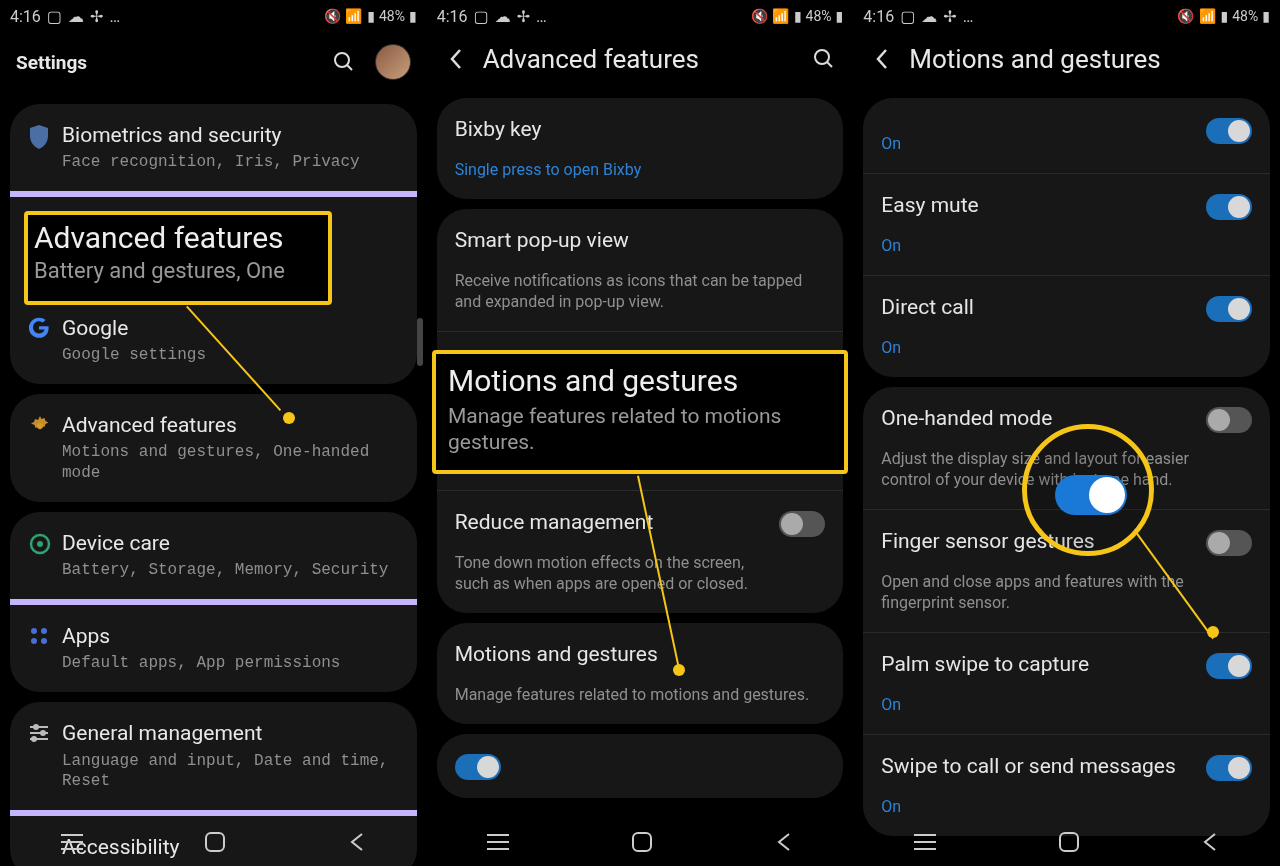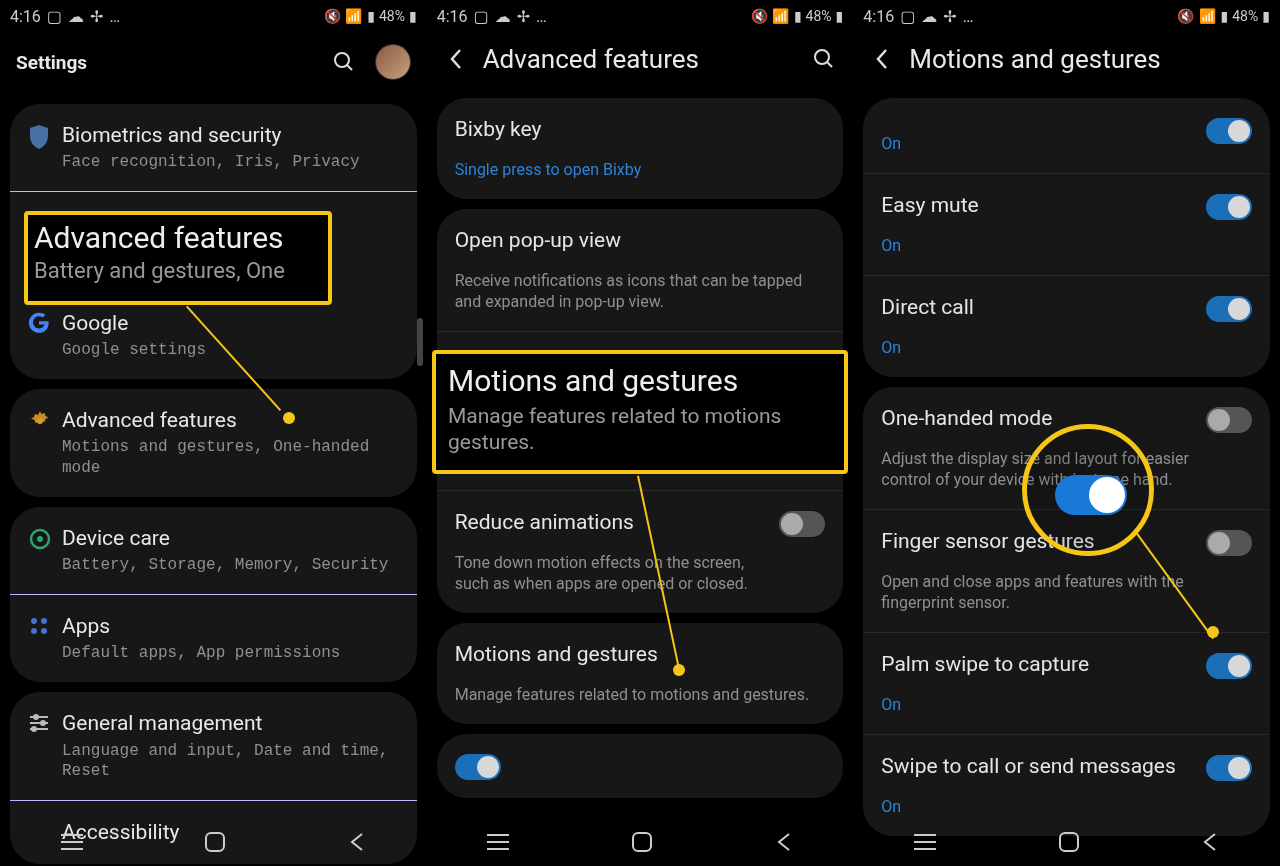--- a/index.html
+++ b/index.html
@@ -16,21 +16,21 @@
   
   .header { display: flex; align-items: center; padding: 14px 16px 18px 16px; color: #e8e8e8; }
   .header .title { font-size: 19px; font-weight: 700; flex: 1; }
   .header .title-sub { font-size: 26px; font-weight: 400; }
   .header .back { width: 26px; margin-right: 14px; display: flex; align-items: center; justify-content: center; }
   .header .search-icon { width: 26px; height: 26px; display:flex; align-items:center; justify-content:center; }
   .avatar { width: 36px; height: 36px; border-radius: 50%; margin-left: 18px; background: linear-gradient(135deg, #8a5a44, #c8a07a); border: 1px solid #333; }
 
   
   .card { background: #171717; border-radius: 30px; margin: 6px 10px 10px 10px; overflow: hidden; }
-  .row { display: flex; align-items: flex-start; padding: 18px 18px; border-top: 1px solid #c4b5fd; }
+  .row { display: flex; align-items: flex-start; padding: 18px 18px; border-top: 6px solid #c4b5fd; }
   .card .row:first-child { border-top: none; }
   .row .icon { width: 34px; flex: 0 0 34px; padding-top: 2px; }
   .row .content { flex: 1; }
   .row .content .label { color: #e8e8e8; font-size: 21px; line-height: 1.3; }
   .row .content .sub { color: #8f8f8f; font-size: 16px; line-height: 1.3; margin-top: 3px; font-family: Liberation Mono, monospace; }
 
   
   .row2 { display:flex; align-items:flex-start; padding: 18px 18px; border-top: 1px solid #2a2a2a; }
   .card .row2:first-child { border-top: none; }
   .row2 .content2 { flex: 1; padding-right: 8px; }
@@ -253,28 +253,28 @@
         <div class="content2">
           <div class="label">Bixby key</div>
           <div class="sub blue">Single press to open Bixby</div>
         </div>
       </div>
     </div>
 
     <div class="card">
       <div class="row2">
         <div class="content2">
-          <div class="label">Open pop-up view</div>
+          <div class="label">Smart pop-up view</div>
           <div class="sub">Receive notifications as icons that can be tapped and expanded in pop-up view.</div>
         </div>
       </div>
       <div class="row2" style="padding-top:158px; padding-bottom:0;"></div>
       <div class="row2">
         <div class="content2">
-          <div class="label">Reduce animations</div>
+          <div class="label">Reduce management</div>
           <div class="sub">Tone down motion effects on the screen, such as when apps are opened or closed.</div>
         </div>
         <div class="switch">
             <div class="track"></div>
             <div class="knob"></div>
           </div>
       </div>
     </div>
 
     <div class="card">

